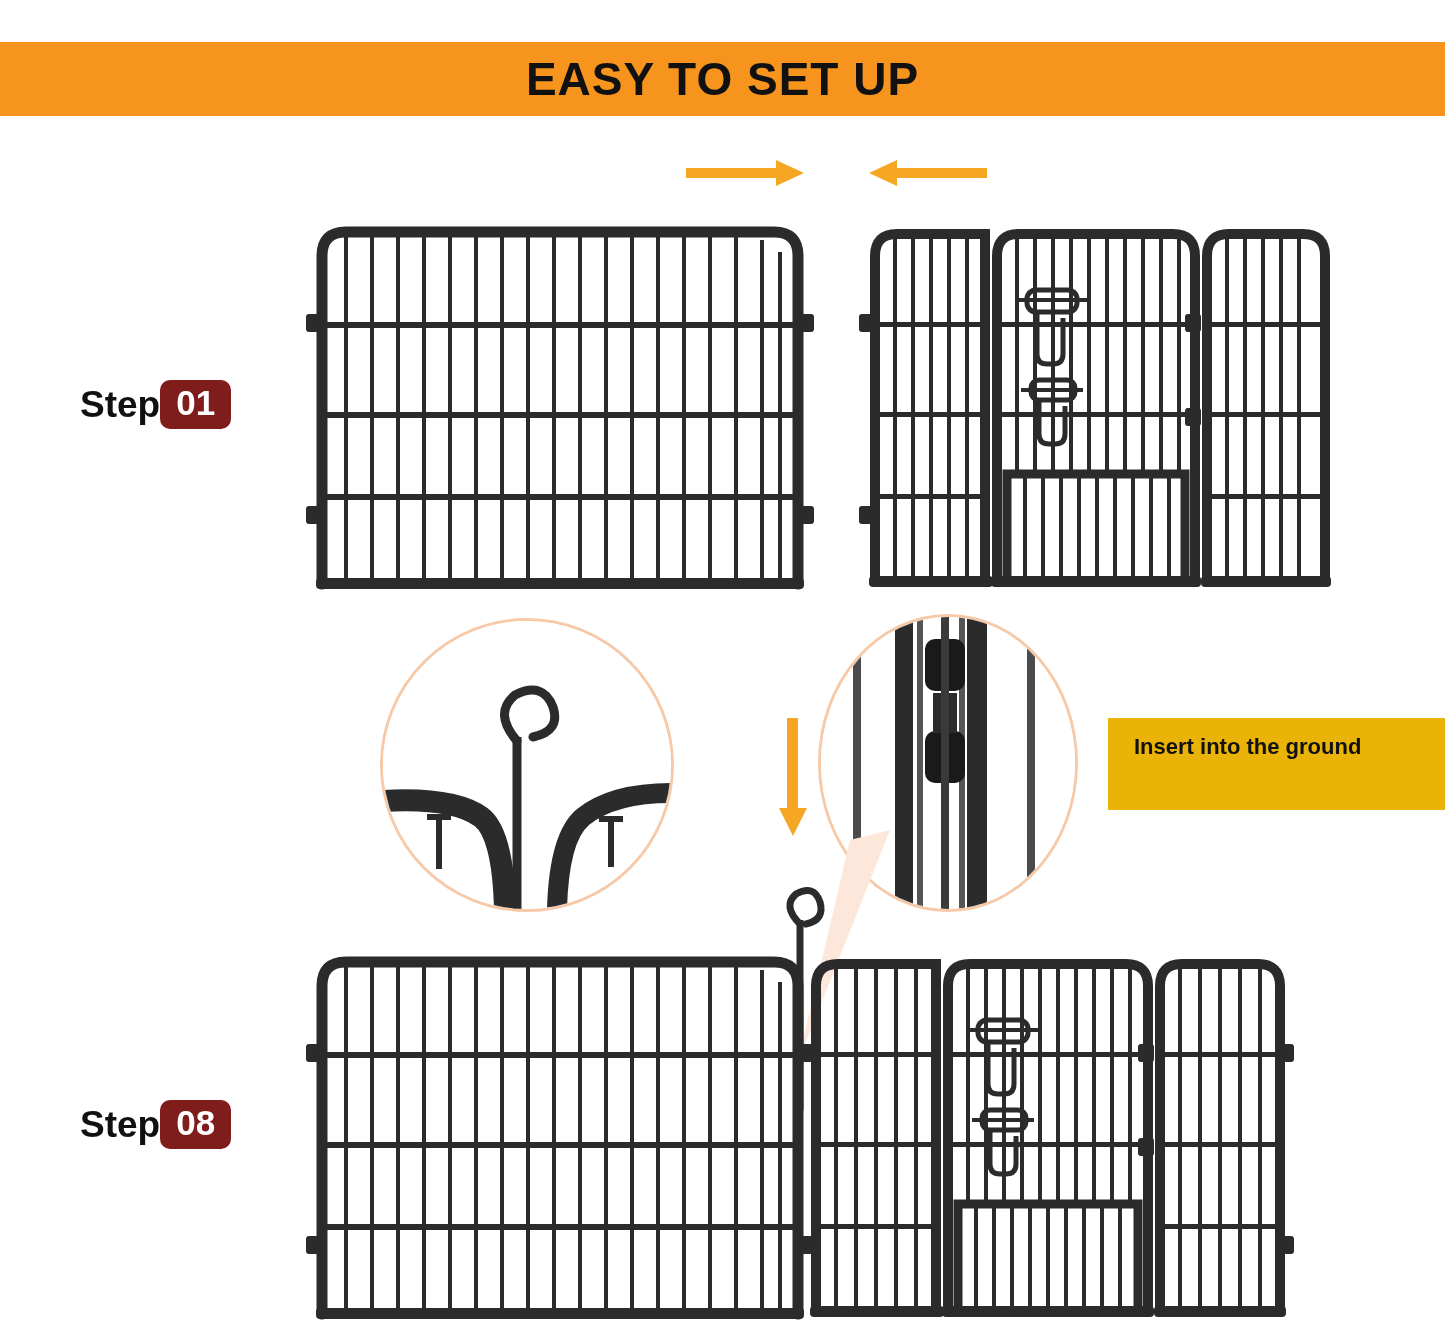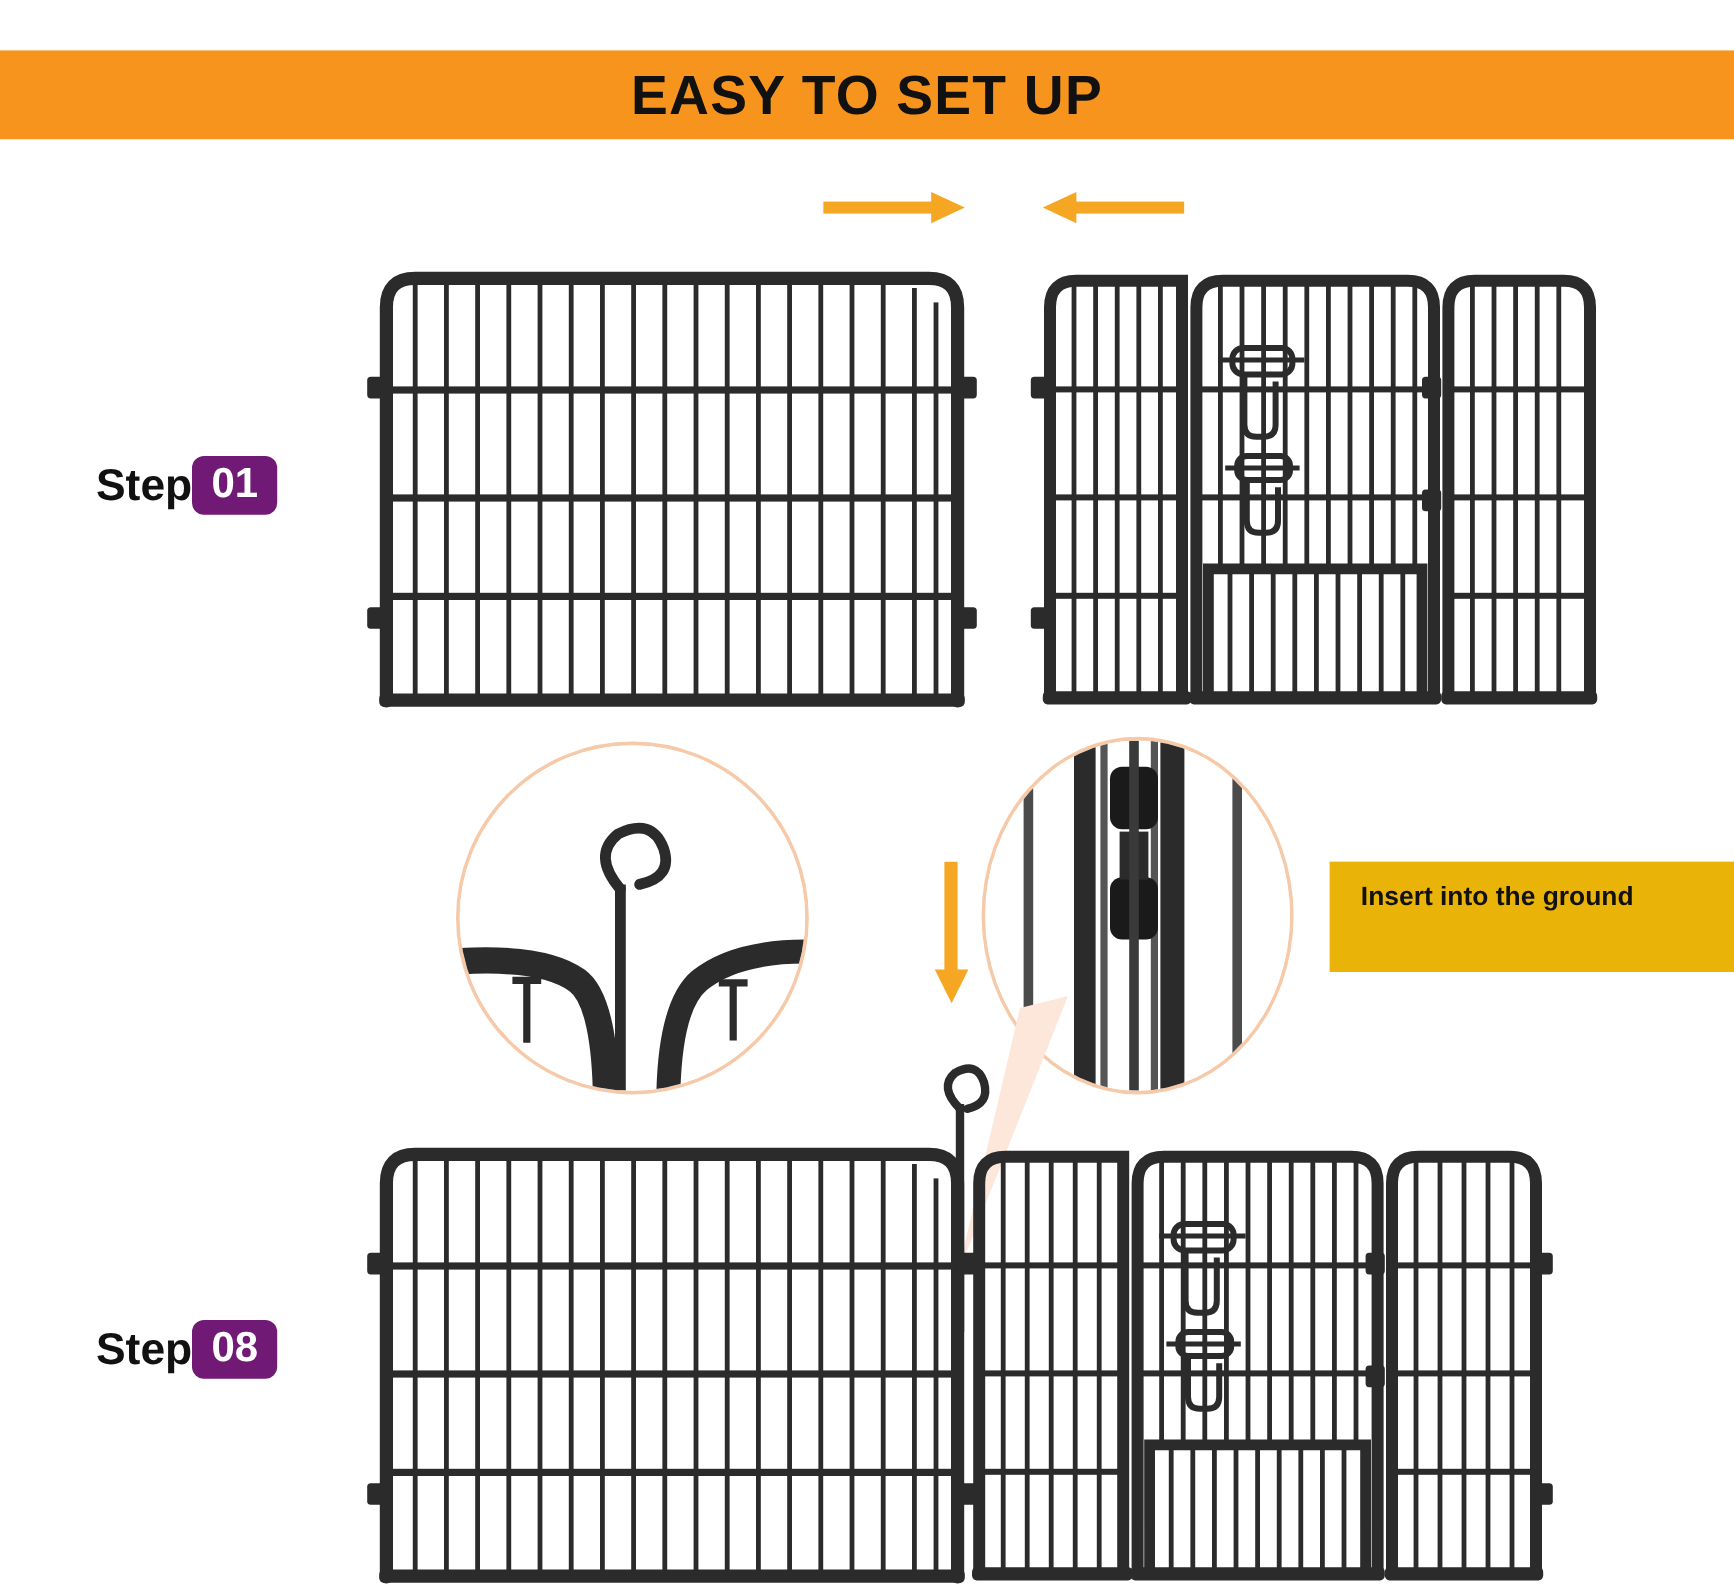--- a/index.html
+++ b/index.html
@@ -40,21 +40,21 @@
     position: absolute;
     display: flex;
     align-items: center;
   }
   .step-word {
     font-size: 37px;
     font-weight: bold;
     color: #111;
   }
   .step-badge {
-    background: #701a75;
+    background: #7f1d1d;
     color: #ffffff;
     font-size: 35px;
     font-weight: bold;
     border-radius: 10px;
     padding: 5px 16px 9px 16px;
     line-height: 1;
   }
 
   
   .arrow {

